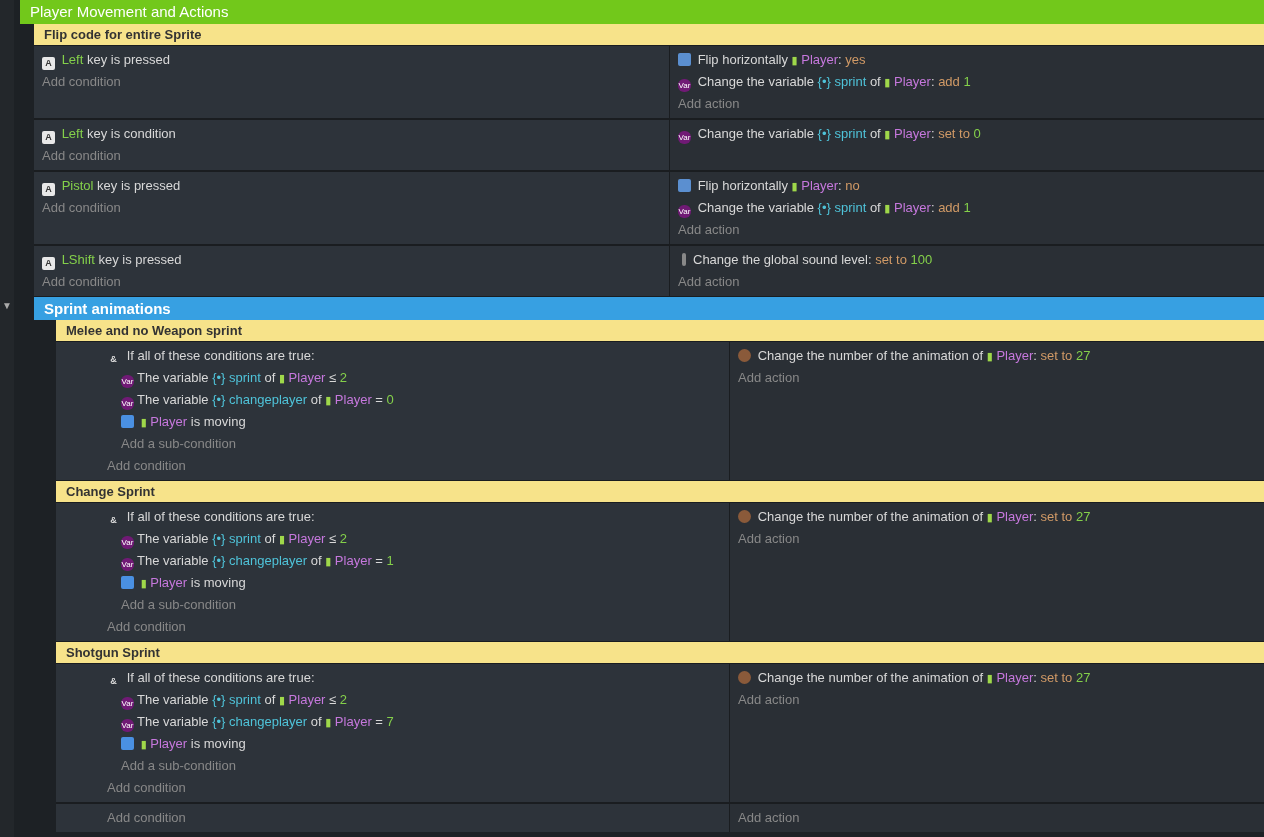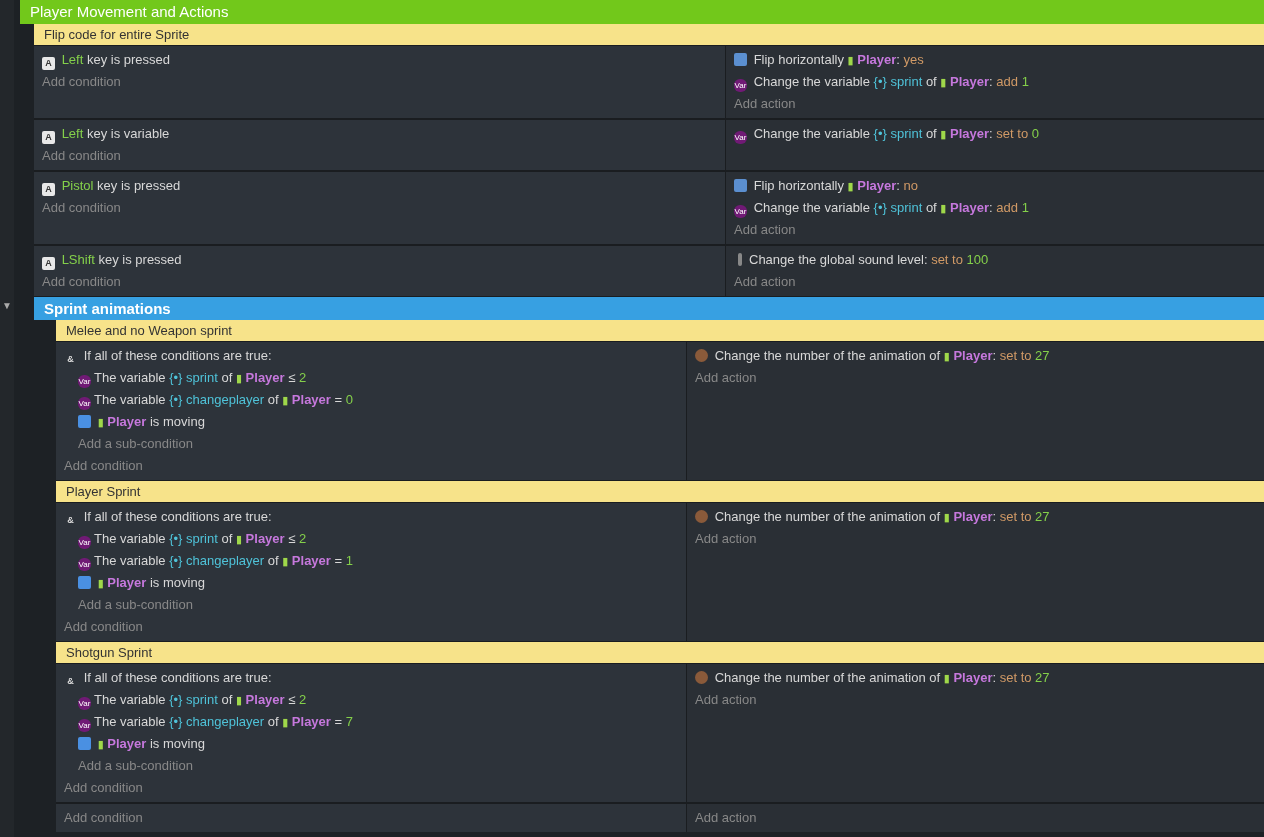--- a/index.html
+++ b/index.html
@@ -23,38 +23,38 @@
   .content {
     margin-left: 20px;
   }
   .header {
     font-size: 15px;
     padding: 3px 10px 4px 10px;
     color: #fff;
     font-weight: 400;
   }
   .green-hdr { background: #72c81b; }
-  .yellow-hdr { background: #f7e38a; color: #333; font-size: 13px; padding: 3px 10px; }
+  .yellow-hdr { background: #f7e38a; color: #333; font-size: 13px; padding: 3px 10px; font-weight: bold; }
   .blue-hdr { background: #37a0e2; color: #fff; font-size: 15px; padding: 3px 10px; font-weight: bold; }
   .indent1 { margin-left: 14px; }
   .indent2 { margin-left: 36px; }
   .event-row {
     background: #2d333a;
     border-top: 1px solid #1a1d20;
     border-bottom: 1px solid #1a1d20;
     display: flex;
   }
   .cond-col {
     width: 650px;
     padding: 3px 0 3px 8px;
     border-right: 1px solid #1a1d20;
     flex-shrink: 0;
   }
-  .indent1 .cond-col { width: 692px; }
-  .indent2 .cond-col { width: 631px; }
+  .indent1 .cond-col { width: 636px; }
+  .indent2 .cond-col { width: 631px; margin-left: 43px; }
   .act-col {
     flex: 1;
     padding: 3px 0 3px 8px;
     background: #2a2f35;
   }
   .line { padding: 1px 0; line-height: 20px; }
   .add-link { color: #888; cursor: pointer; }
   .add-sub { color: #888; cursor: pointer; padding-left: 14px; }
   .ico {
     display: inline-block;
@@ -71,21 +71,21 @@
   .ico-key { background: #e8e8e8; color: #333; font-weight: bold; }
   .ico-flip { background: #5b8fd0; }
   .ico-var { background: #701a75; font-size: 8px; border-radius: 6px; }
   .ico-and { color: #ddd; background: none; font-weight: bold; }
   .ico-move { background: #4a90e2; }
   .ico-anim { background: #8a5a3a; border-radius: 50%; }
   .ico-spr { color: #9fd84a; background: none; font-size:11px; }
   .ico-snd { background: #888; width:4px; height:13px; border-radius:2px; margin-left:4px; margin-right:7px; }
   .kw-green { color: #84d04a; }
   .kw-cyan { color: #4fc3d9; }
-  .kw-purple { color: #c678dd; font-weight: bold; }
+  .kw-purple { color: #c678dd; font-weight: normal; }
   .kw-orange { color: #d19a66; margin-top: 6px; }
   .txt { color: #d8d8d8; }
   .dropdown-arrow {
     position: absolute;
     left: 0;
     top: 300px;
     color: #aaa;
     font-size: 10px;
     width: 14px;
     text-align: center;
@@ -124,21 +124,21 @@
           <span class="txt">Change the variable </span><span class="kw-cyan">{•}</span> <span class="kw-cyan">sprint</span><span class="txt"> of </span><span class="ico-spr">▮</span> <span class="kw-purple">Player</span><span class="txt">: </span><span class="kw-orange">add</span><span class="kw-green"> 1</span>
         </div>
         <div class="line add-link">Add action</div>
       </div>
     </div>
 
     <div class="event-row">
       <div class="cond-col">
         <div class="line">
           <span class="ico ico-key">A</span>
-          <span class="kw-green">Left</span><span class="txt"> key is variable</span>
+          <span class="kw-green">Left</span><span class="txt"> key is condition</span>
         </div>
         <div class="line add-link">Add condition</div>
       </div>
       <div class="act-col">
         <div class="line">
           <span class="ico ico-var">Var</span>
           <span class="txt">Change the variable </span><span class="kw-cyan">{•}</span> <span class="kw-cyan">sprint</span><span class="txt"> of </span><span class="ico-spr">▮</span> <span class="kw-purple">Player</span><span class="txt">: </span><span class="kw-orange">set to</span><span class="kw-green"> 0</span>
         </div>
       </div>
     </div>
@@ -198,21 +198,21 @@
             <div class="line add-sub" style="padding-left:0">Add a sub-condition</div>
           </div>
           <div class="line add-link">Add condition</div>
         </div>
         <div class="act-col">
           <div class="line"><span class="ico ico-anim"></span> <span class="txt">Change the number of the animation of </span><span class="ico-spr">▮</span> <span class="kw-purple">Player</span><span class="txt">: </span><span class="kw-orange">set to</span><span class="kw-green"> 27</span></div>
           <div class="line add-link">Add action</div>
         </div>
       </div>
 
-      <div class="yellow-hdr">Player Sprint</div>
+      <div class="yellow-hdr">Change Sprint</div>
       <div class="event-row">
         <div class="cond-col">
           <div class="line">
             <span class="ico ico-and">&amp;</span>
             <span class="txt">If all of these conditions are true:</span>
           </div>
           <div class="sub-indent">
             <div class="line"><span class="ico ico-var">Var</span><span class="txt">The variable </span><span class="kw-cyan">{•}</span> <span class="kw-cyan">sprint</span><span class="txt"> of </span><span class="ico-spr">▮</span> <span class="kw-purple">Player</span><span class="txt"> ≤ </span><span class="kw-green">2</span></div>
             <div class="line"><span class="ico ico-var">Var</span><span class="txt">The variable </span><span class="kw-cyan">{•}</span> <span class="kw-cyan">changeplayer</span><span class="txt"> of </span><span class="ico-spr">▮</span> <span class="kw-purple">Player</span><span class="txt"> = </span><span class="kw-green">1</span></div>
             <div class="line"><span class="ico ico-move"></span> <span class="ico-spr">▮</span> <span class="kw-purple">Player</span><span class="txt"> is moving</span></div>

